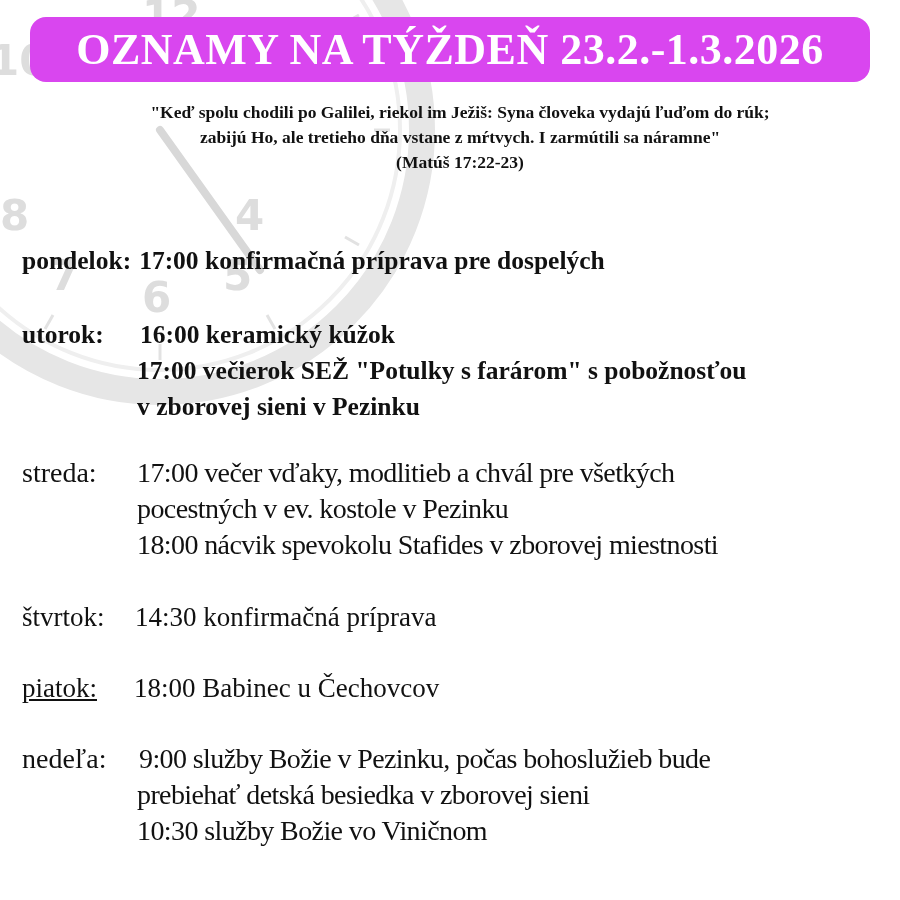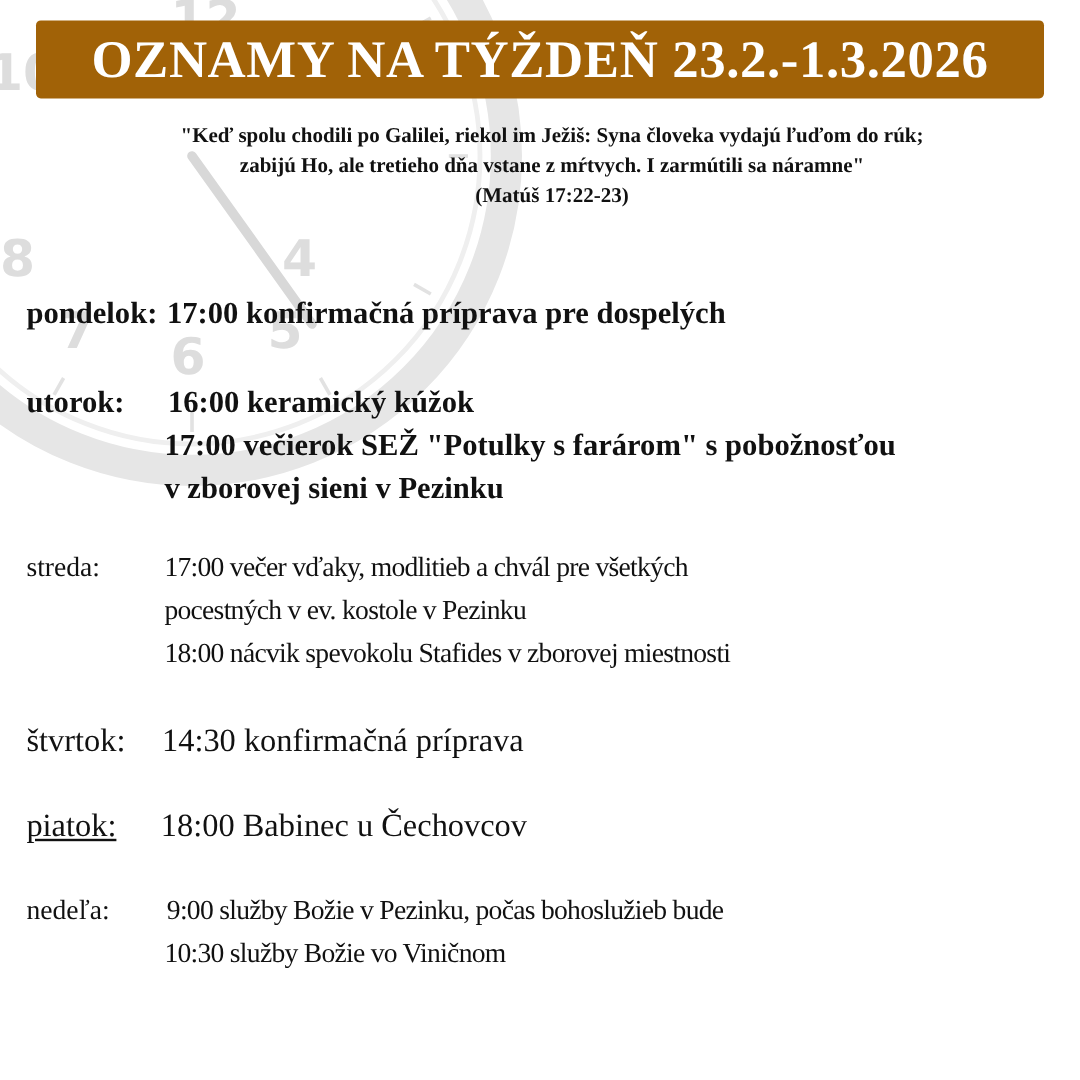--- a/index.html
+++ b/index.html
@@ -5,33 +5,33 @@
     html, body { margin: 0; padding: 0; }
     body {
       width: 900px; height: 900px; overflow: hidden;
       background: #ffffff; position: relative;
       font-family: "Liberation Serif", "DejaVu Serif", serif;
       color: #111111;
     }
     .clock-bg { position: absolute; left: -120px; top: -150px; width: 560px; height: 560px; z-index: 0; }
     .title-bar {
       position: absolute; left: 30px; top: 17px; width: 840px; height: 65px;
-      background: #a16207; border-radius: 4px; z-index: 2;
+      background: #d946ef; border-radius: 16px; z-index: 2;
       display: flex; align-items: center; justify-content: center;
     }
     .title-text { color: #ffffff; font-size: 44px; font-weight: bold; letter-spacing: 0.5px; white-space: nowrap; }
     .quote { position: absolute; left: 40px; top: 100px; width: 840px; text-align: center; z-index: 2; font-size: 17.5px; line-height: 25px; font-weight: bold; }
     .quote-line { display: block; }
     .schedule { position: absolute; left: 22px; top: 243px; width: 870px; z-index: 2; }
     .day-block { display: flex; margin-bottom: 35px; }
     .day-label { font-size: 26px; line-height: 36px; white-space: pre; }
     .day-entries { font-size: 26px; line-height: 36px; }
     .entry-line { display: block; white-space: nowrap; }
     .bold-block .day-label, .bold-block .day-entries { font-weight: bold; font-size: 25.5px; }
-    .cond-block .day-label, .cond-block .day-entries { font-size: 23px; transform-origin: left top; }
+    .cond-block .day-label, .cond-block .day-entries { font-size: 28px; transform-origin: left top; }
     .cond-block .entry-line { letter-spacing: -0.6px; }
     .regular-block .day-label, .regular-block .day-entries { font-size: 27px; }
   </style>
 </head>
 <body>
 
 <svg class="clock-bg" viewBox="0 0 560 560">
   <circle cx="280" cy="280" r="262" fill="none" stroke="#e6e6e6" stroke-width="26"></circle>
   <circle cx="280" cy="280" r="240" fill="none" stroke="#efefef" stroke-width="4"></circle>
   <g stroke="#e2e2e2" stroke-width="3">
@@ -107,16 +107,17 @@
     <span class="day-label" style="width:112px;text-decoration:underline;">piatok:</span>
     <div class="day-entries">
       <span class="entry-line">18:00 Babinec u Čechovcov</span>
     </div>
   </div>
 
   <div class="day-block cond-block">
     <span class="day-label" style="width:115px;">nedeľa:</span>
     <div class="day-entries">
       <span class="entry-line" style="margin-left:2px;font-family:Liberation Serif, serif;">9:00 služby Božie v Pezinku, počas bohoslužieb bude</span>
+      <span class="entry-line">prebiehať detská besiedka v zborovej sieni</span>
       <span class="entry-line">10:30 služby Božie vo Viničnom</span>
     </div>
   </div>
 </div>
 
 </body></html>

